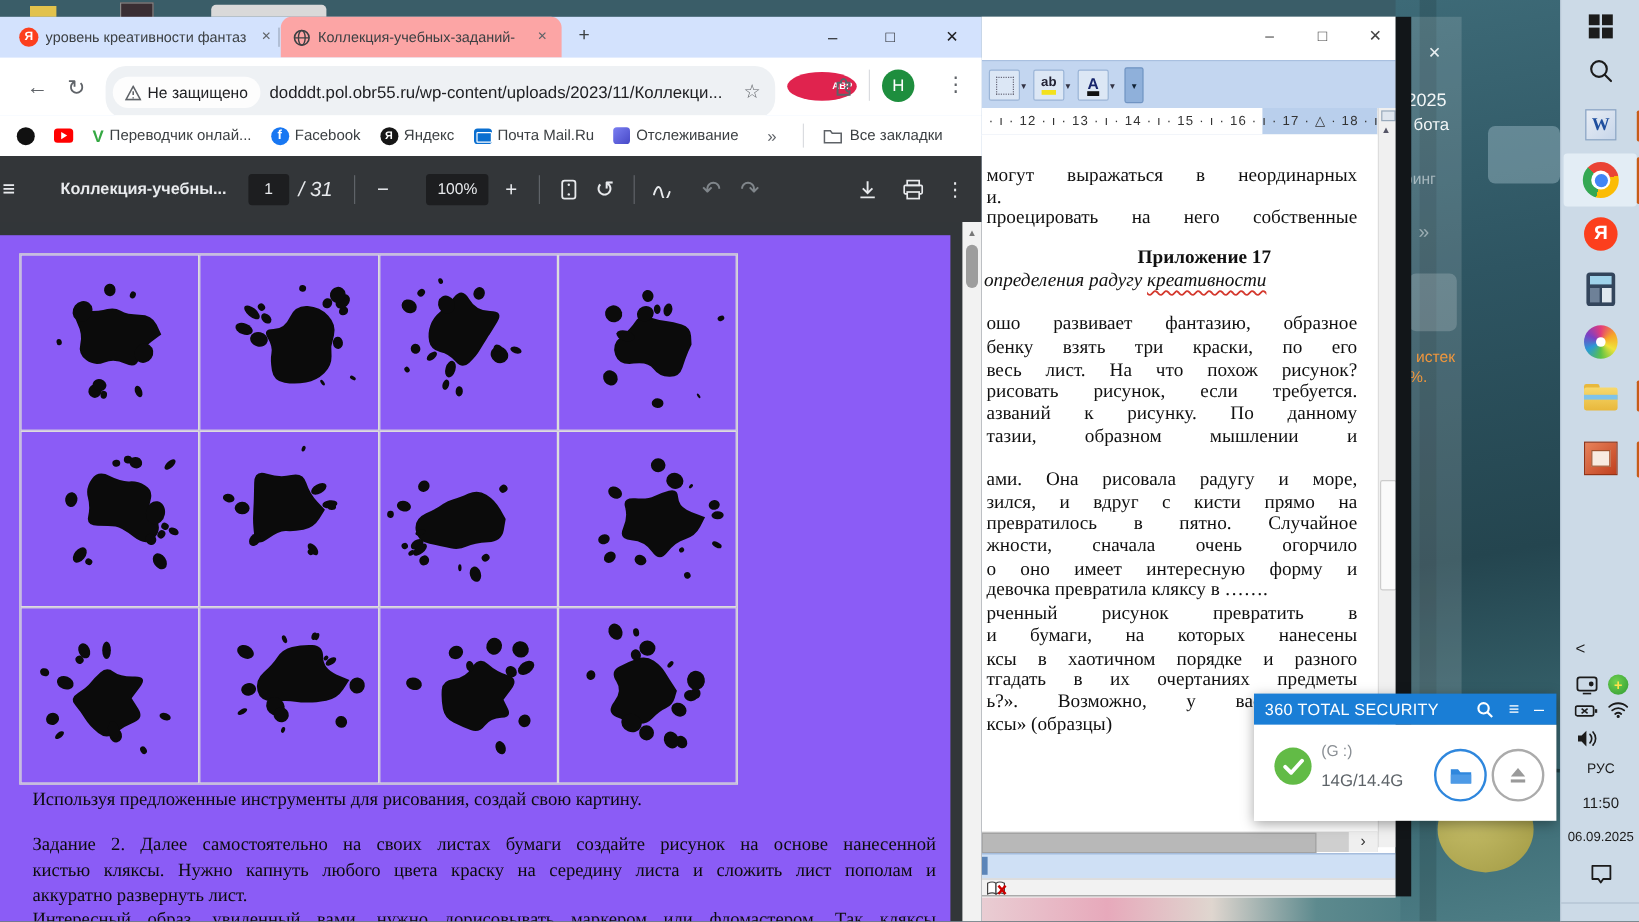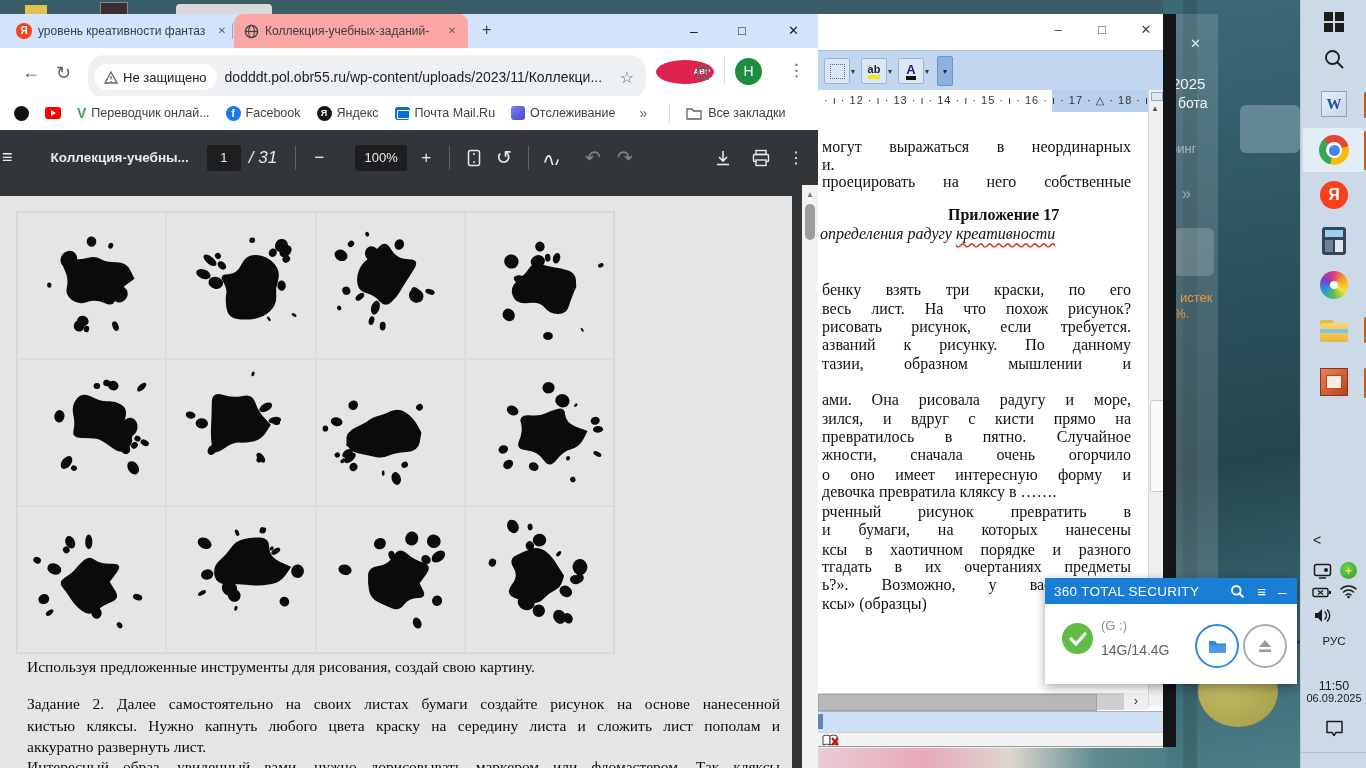--- a/index.html
+++ b/index.html
@@ -13,21 +13,21 @@
   #chrome-win{left:0;top:14px;width:818px;height:754px;background:#d3e2fd;}
   .tab{height:34px;display:flex;align-items:center;font-size:12px;color:#3c4043;}
   .tab-close{width:16px;height:16px;border-radius:8px;text-align:center;line-height:16px;font-size:10px;color:#5f6368;}
   #omnibox{left:88px;top:41px;width:558px;height:44px;border-radius:17px;background:#eef1f4;display:flex;align-items:center;}
   .navg{font-size:18px;color:#5f6368;}
   #pdfbar{left:0;top:116px;width:818px;height:55px;background:#333639;color:#e8eaed;display:flex;align-items:center;}
   .pbox{background:#1d1e20;border-radius:3px;height:26px;display:flex;align-items:center;justify-content:center;color:#e8eaed;}
   .psep{width:1px;height:24px;background:#5f6368;}
   .pico{color:#e8eaed;font-size:17px;text-align:center;}
   #pdf-content{left:0;top:171px;width:818px;height:583px;background:#323639;}
-  #pdf-page{left:0;top:11px;width:792px;height:572px;background:#e5e5e5;}
+  #pdf-page{left:0;top:11px;width:792px;height:572px;background:#8b5cf6;}
   #blot-grid{left:16px;top:15px;width:597px;height:441px;display:grid;grid-template-columns:repeat(4,1fr);grid-template-rows:repeat(3,1fr);border:1px solid #d4d4d4;}
   .blot-cell{border:1px solid #dcdcdc;overflow:hidden;display:flex;align-items:center;justify-content:center;}
   .pdftext{position:absolute;left:27px;width:753px;font-family:"Liberation Serif",serif;font-size:15.5px;color:#0c0c0c;white-space:nowrap;}
   .pdfjust{white-space:normal;text-align:justify;text-align-last:justify;}
   #pdf-scroll{left:802px;top:0;width:16px;height:583px;background:#f2f2f2;}
   
   #word-win{left:818px;top:14px;width:345px;height:733px;background:#fff;}
   .wctl{font-size:13px;color:#444;width:30px;text-align:center;}
   #word-toolbar{left:0;top:36px;width:345px;height:40px;background:#c3d6f0;border-top:1px solid #a9c0e0;border-bottom:1px solid #a9c0e0;display:flex;align-items:center;}
   .wtb{width:24px;height:24px;background:#dce7f5;border:1px solid #9ab4d6;border-radius:2px;margin-left:6px;display:flex;align-items:center;justify-content:center;position:relative;}
@@ -112,20 +112,21 @@
     <div class="abs" style="left:2px;top:14px;font-size:8px;color:#556;">▲</div>
     <div class="abs" style="left:1px;top:310px;width:12px;height:90px;background:#fafafa;border:1px solid #ccc;border-radius:2px;"></div>
   </div>
 
   <div class="abs" style="left:0;top:98px;width:330px;height:594px;background:#fff;overflow:hidden;">
     <div class="wline wjust" style="top:26px;">могут выражаться в неординарных</div>
     <div class="wline" style="top:44px;">и.</div>
     <div class="wline wjust" style="top:61px;">проецировать на него собственные</div>
     <div class="wline" style="top:94px;left:130px;width:auto;font-weight:bold;">Приложение 17</div>
     <div class="wline" style="top:113px;left:2px;width:238px;font-style:italic;"><span>определения радугу </span><span class="squig">креативности</span></div>
+    <div class="wline wjust" style="top:149px;">ошо развивает фантазию, образное</div>
     <div class="wline wjust" style="top:169px;">бенку взять три краски, по его</div>
     <div class="wline wjust" style="top:188px;">весь лист. На что похож рисунок?</div>
     <div class="wline wjust" style="top:206px;">рисовать рисунок, если требуется.</div>
     <div class="wline wjust" style="top:224px;">азваний к рисунку. По данному</div>
     <div class="wline wjust" style="top:243px;">тазии, образном мышлении и</div>
     <div class="wline wjust" style="top:279px;">ами. Она рисовала радугу и море,</div>
     <div class="wline wjust" style="top:298px;">зился, и вдруг с кисти прямо на</div>
     <div class="wline wjust" style="top:316px;">превратилось в пятно. Случайное</div>
     <div class="wline wjust" style="top:334px;">жности, сначала очень огорчило</div>
     <div class="wline wjust" style="top:354px;">о оно имеет интересную форму и</div>
@@ -599,21 +600,21 @@
       </svg>
   <svg class="trayico" style="left:38px;top:584px;" width="19" height="15" viewBox="0 0 19 15">
         <path d="M2 5a11 11 0 0 1 15 0M4.5 8a7.5 7.5 0 0 1 10 0M7 11a4 4 0 0 1 5 0" fill="none" stroke="#1b1b1b" stroke-width="1.5" stroke-linecap="round"></path>
         <circle cx="9.5" cy="13" r="1.3" fill="#1b1b1b"></circle>
       </svg>
   <svg class="trayico" style="left:13px;top:608px;" width="19" height="15" viewBox="0 0 19 15">
         <path d="M1 5h3l4-4v13l-4-4H1Z" fill="#1b1b1b"></path>
         <path d="M11 4a5 5 0 0 1 0 7M13.5 2a8 8 0 0 1 0 11" fill="none" stroke="#1b1b1b" stroke-width="1.4" stroke-linecap="round"></path>
       </svg>
   <div class="trayico" style="left:0;top:635px;width:66px;text-align:center;font-size:11.5px;">РУС</div>
-  <div class="trayico" style="left:0;top:679px;width:66px;text-align:center;font-size:12.5px;">11:50</div>
+  <div class="trayico" style="left:0;top:662px;width:66px;text-align:center;font-size:12.5px;">11:50</div>
   <div class="trayico" style="left:0;top:692px;width:66px;text-align:center;font-size:11px;">06.09.2025</div>
   <svg class="trayico" style="left:24px;top:720px;" width="19" height="17" viewBox="0 0 19 17">
         <path d="M2 1.5h15v11H11l-2 3-2-3H2Z" fill="none" stroke="#1b1b1b" stroke-width="1.5" stroke-linejoin="round"></path>
       </svg>
   <div class="abs" style="left:0;top:752px;width:66px;height:1px;background:#b0c0cf;"></div>
 </div>
 
 </div>
 
 </body></html>

